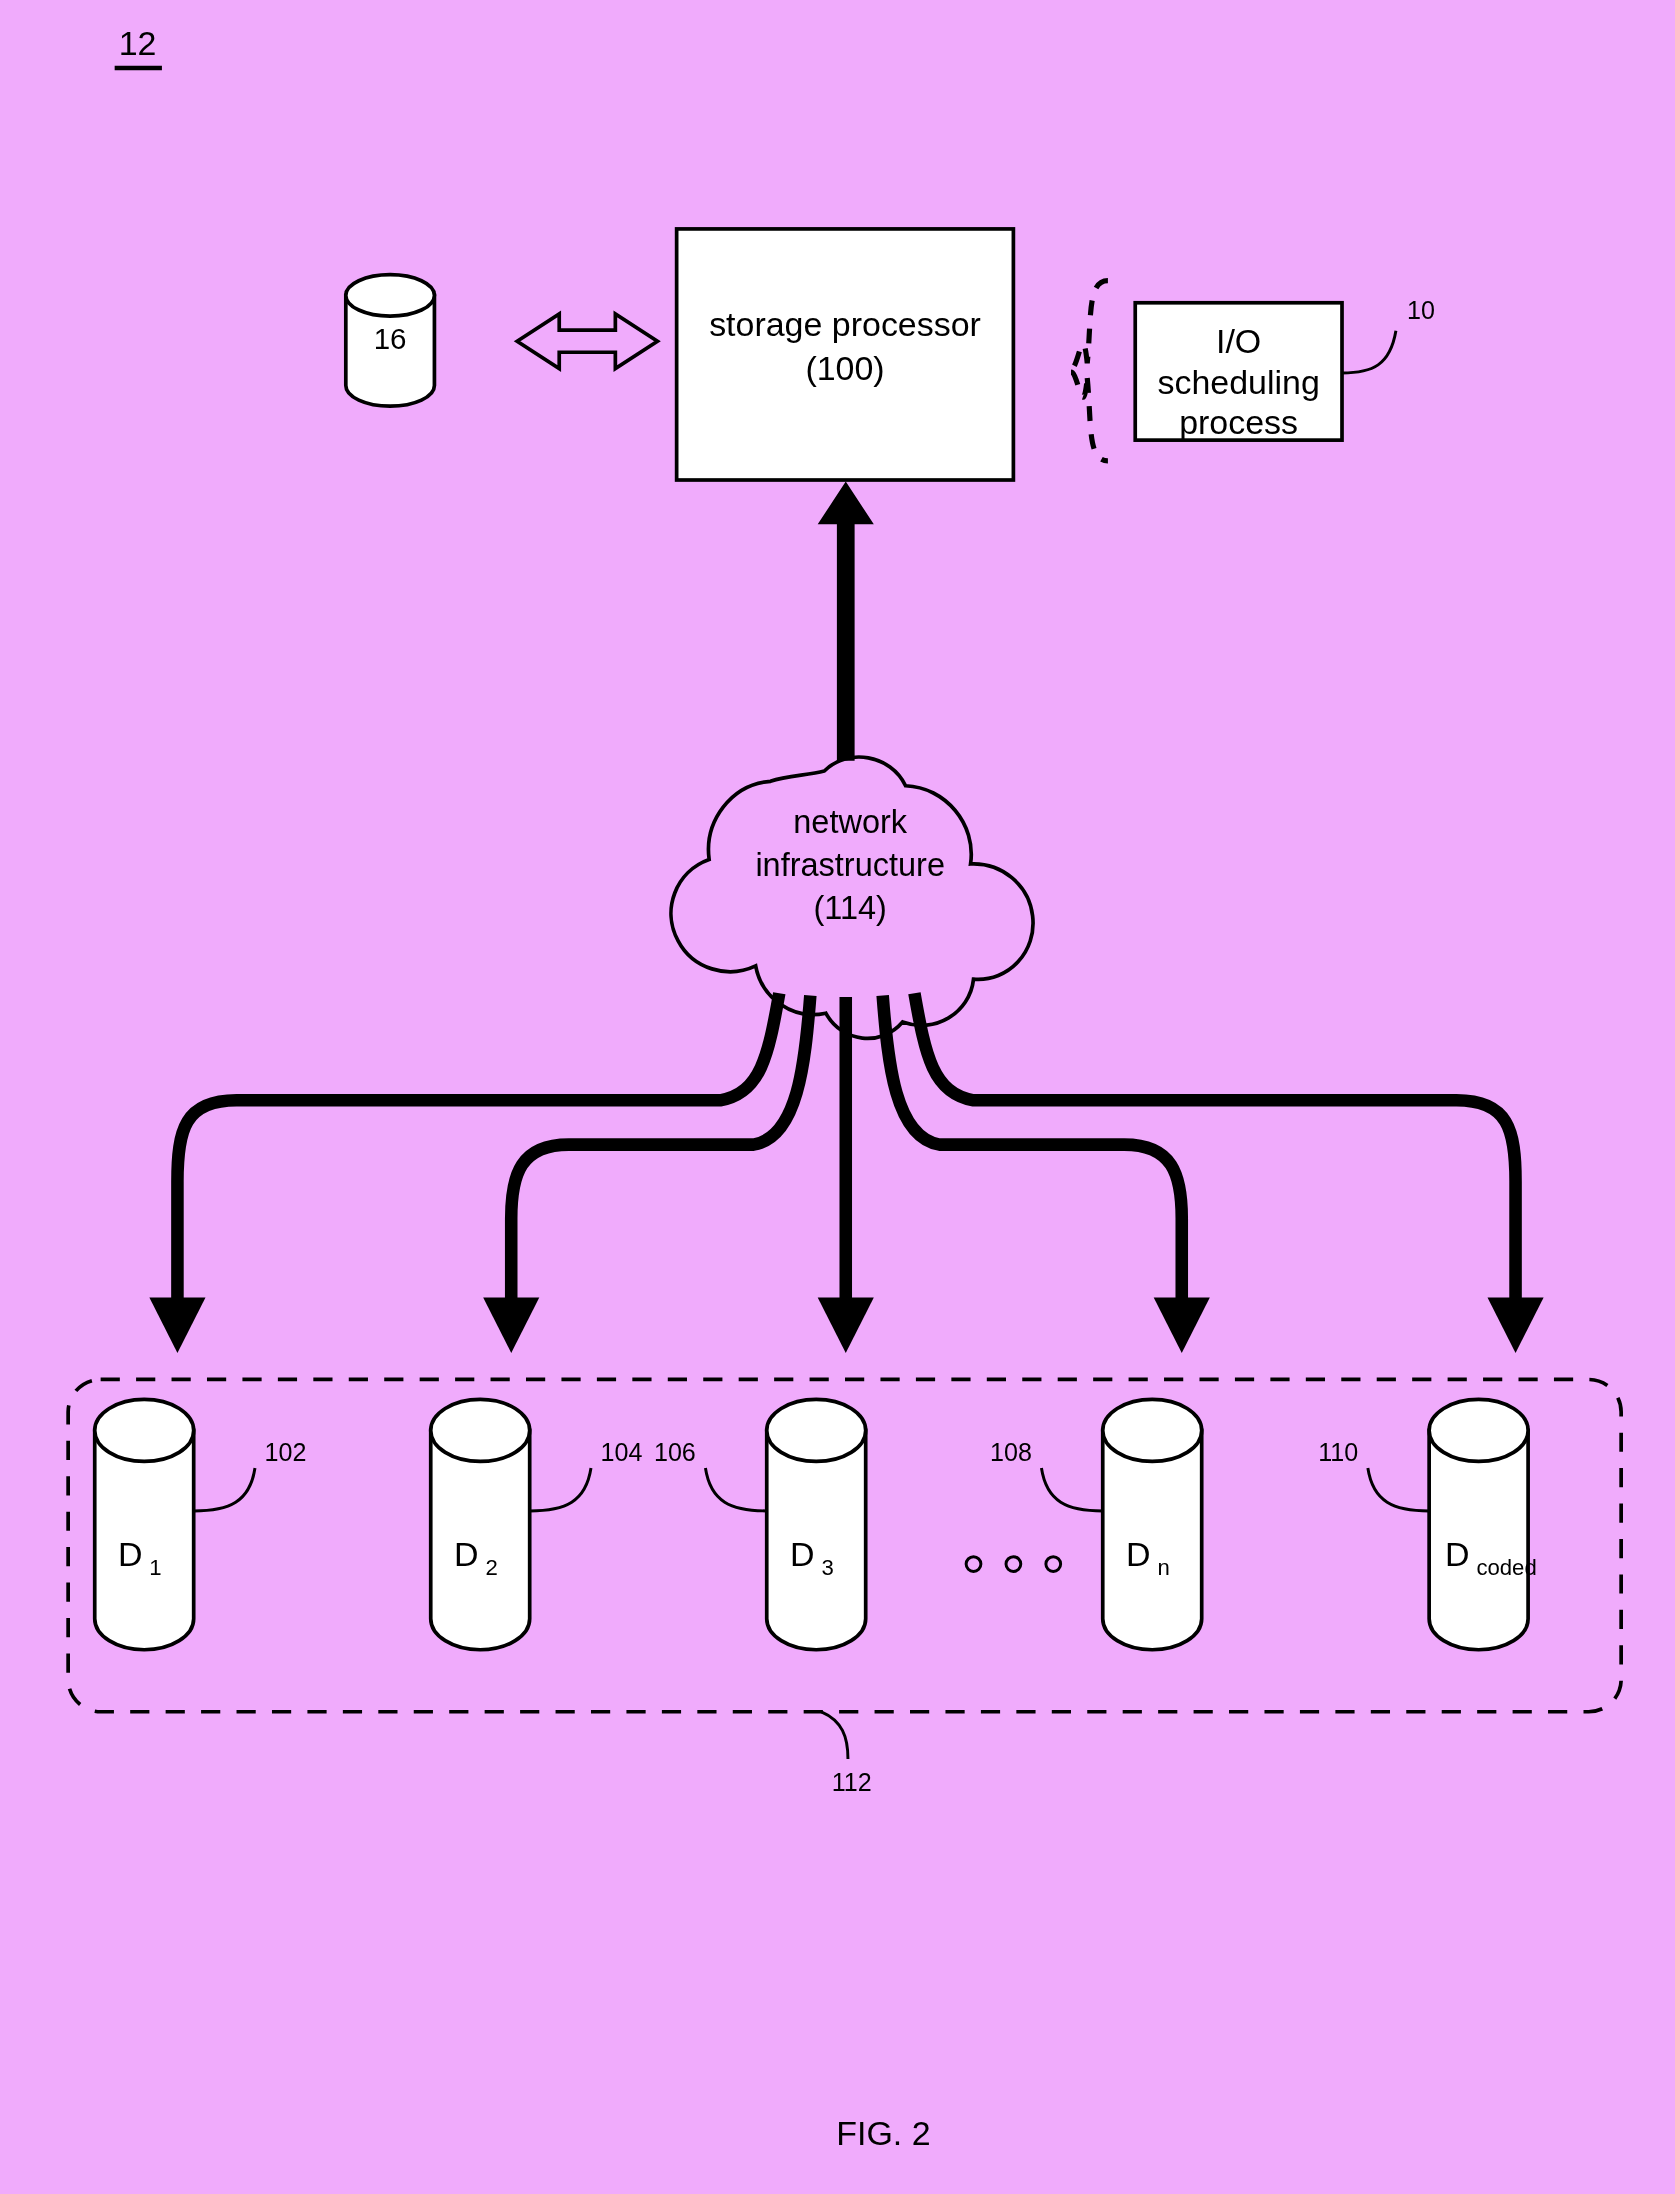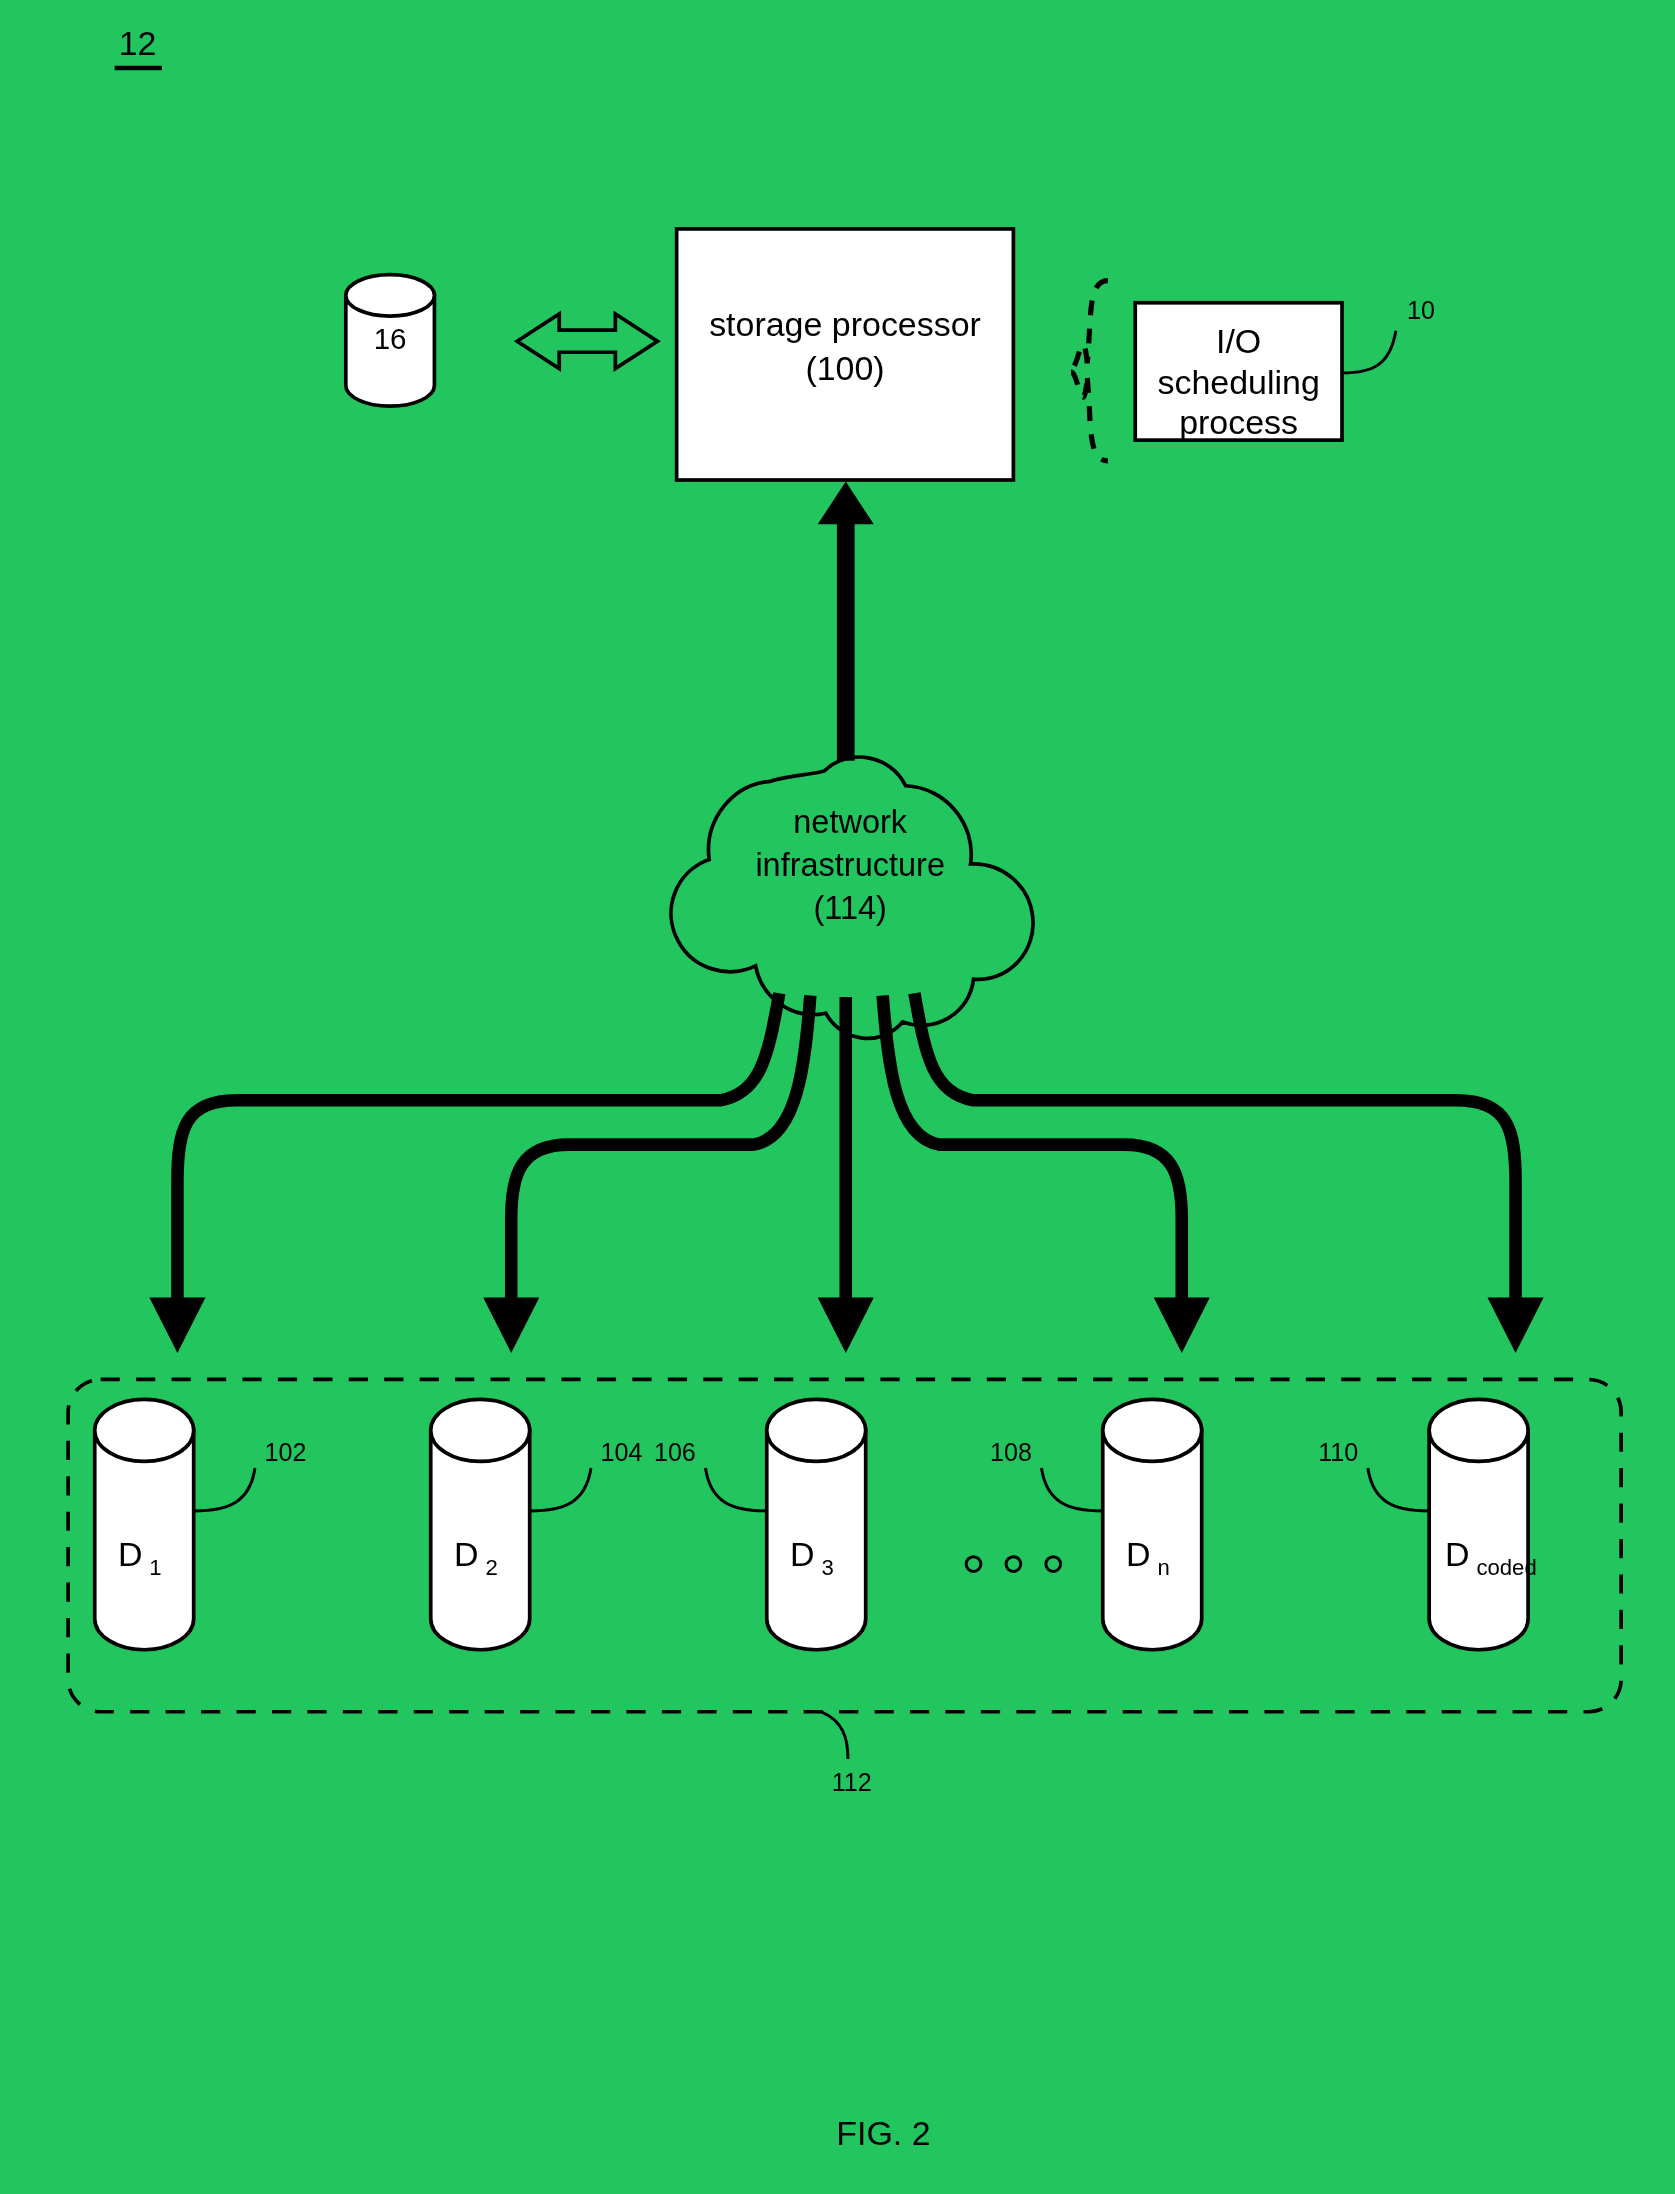--- a/index.html
+++ b/index.html
@@ -9,21 +9,21 @@
     background: #ffffff;
   }
   body {
     font-family: "Liberation Sans", sans-serif;
     color: #000000;
   }
   #page {
     position: relative;
     width: 1676px;
     height: 2194px;
-    background: #22c55e;
+    background: #f0abfc;
     overflow: hidden;
   }
   #figure-svg {
     position: absolute;
     left: 0;
     top: 0;
     width: 1676px;
     height: 2194px;
     display: block;
   }

